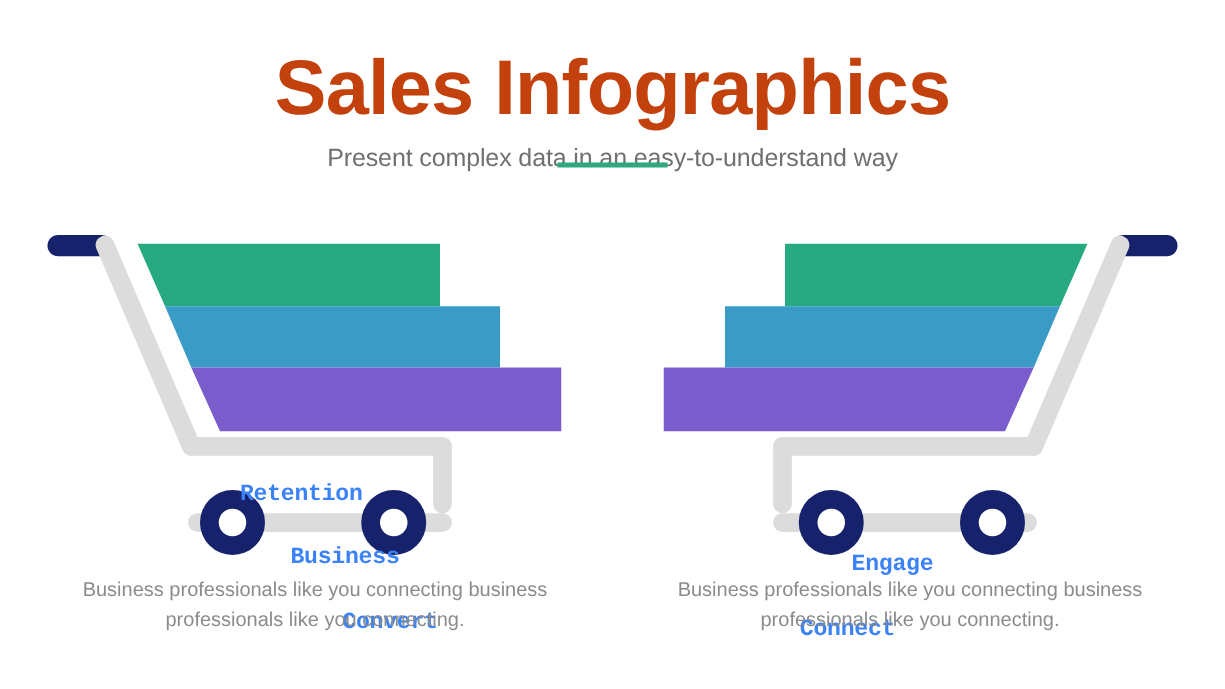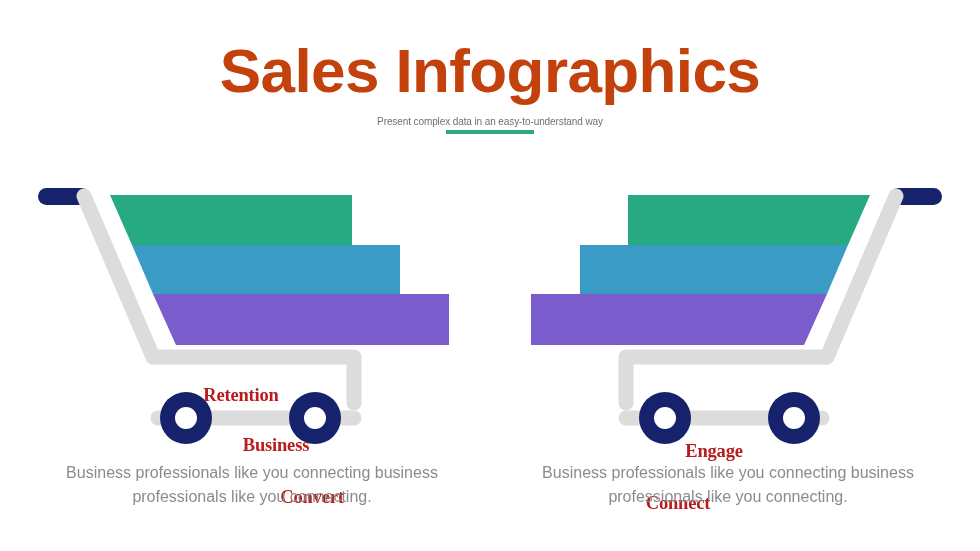--- a/index.html
+++ b/index.html
@@ -34,21 +34,21 @@
     font-size: 62px;
     font-weight: bold;
     letter-spacing: -0.6px;
     color: #c2410c;
     line-height: 1.08;
     font-family: "Liberation Sans", sans-serif;
   }
   .subtitle {
     margin: 0;
     padding-top: 11px;
-    font-size: 10px;
+    font-size: 20px;
     font-weight: normal;
     color: #6f7072;
     letter-spacing: -0.1px;
     font-family: "Liberation Sans", sans-serif;
   }
   .accent-rule {
     position: absolute;
     left: 446px;
     top: 130px;
     width: 88px;
@@ -77,25 +77,25 @@
   .bar-labels {
     position: absolute;
     left: 0;
     top: 0;
     width: 460px;
     height: 290px;
     pointer-events: none;
   }
   .bar-label {
     position: absolute;
-    color: #b91c1c;
+    color: #3b82f6;
     font-weight: bold;
     font-size: 18.5px;
     letter-spacing: -0.2px;
-    font-family: Liberation Serif, serif;
+    font-family: Liberation Mono, monospace;
     white-space: nowrap;
     text-align: center;
   }
 
   
   #cart-left .bar-label.b0 { left: 110px; top: 210px; width: 242px; }
   #cart-left .bar-label.b1 { left: 132px; top: 260px; width: 268px; }
   #cart-left .bar-label.b2 { left: 155px; top: 312px; width: 294px; }
 
   

